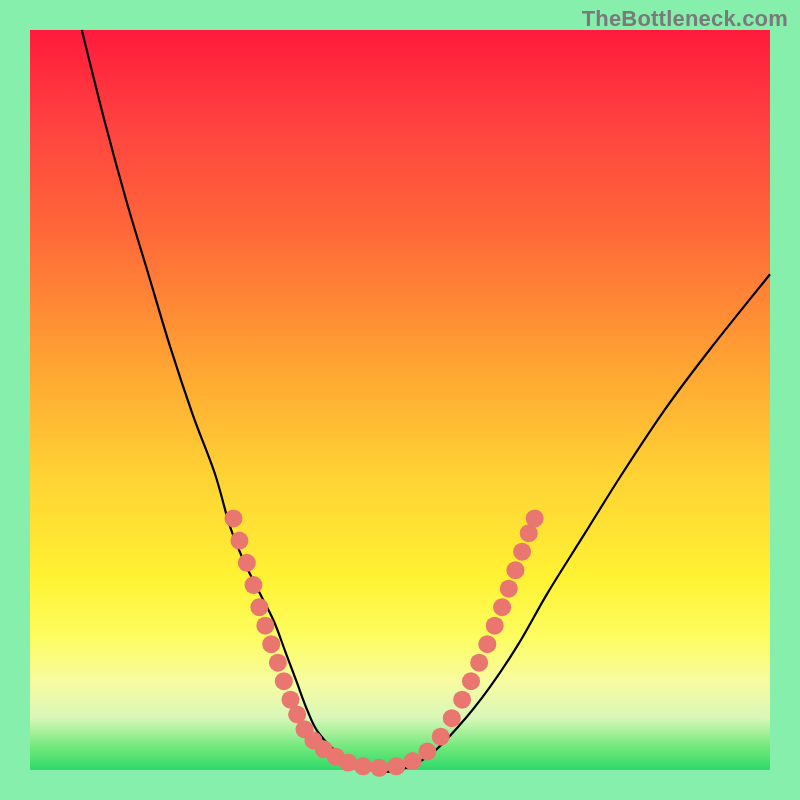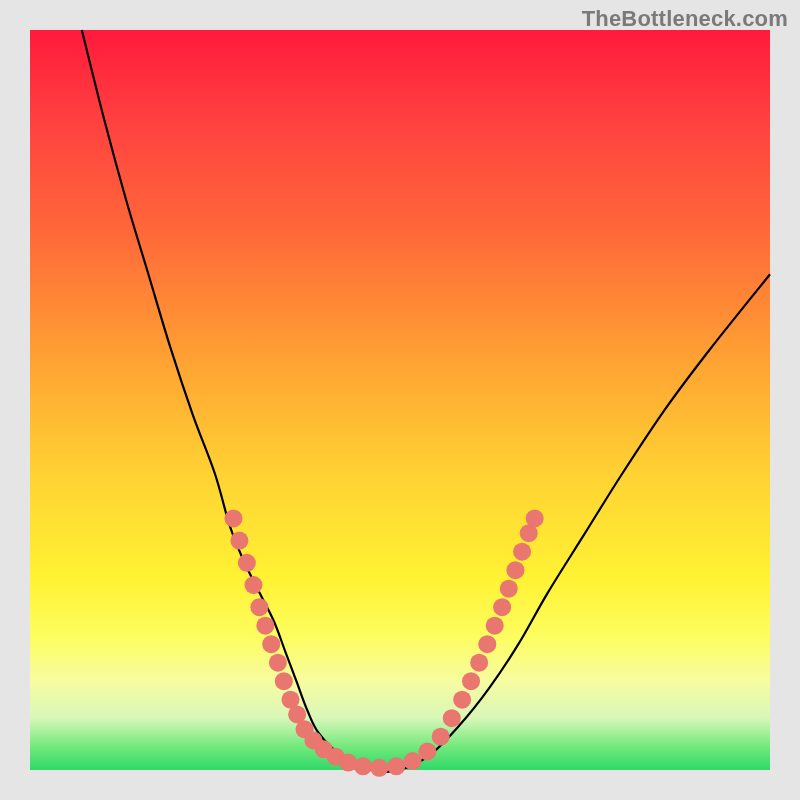--- a/index.html
+++ b/index.html
@@ -8,21 +8,21 @@
     width: 800px;
     height: 800px;
     background: #000000;
     font-family: Arial, Helvetica, sans-serif;
     overflow: hidden;
   }
   .frame {
     position: relative;
     width: 800px;
     height: 800px;
-    background: #e5e5e5;
+    background: #86efac;
   }
   .plot-area {
     position: absolute;
     left: 30px;
     top: 30px;
     width: 740px;
     height: 740px;
     background: linear-gradient(to bottom,
       #ff1a3c 0%,
       #ff4040 12%,

